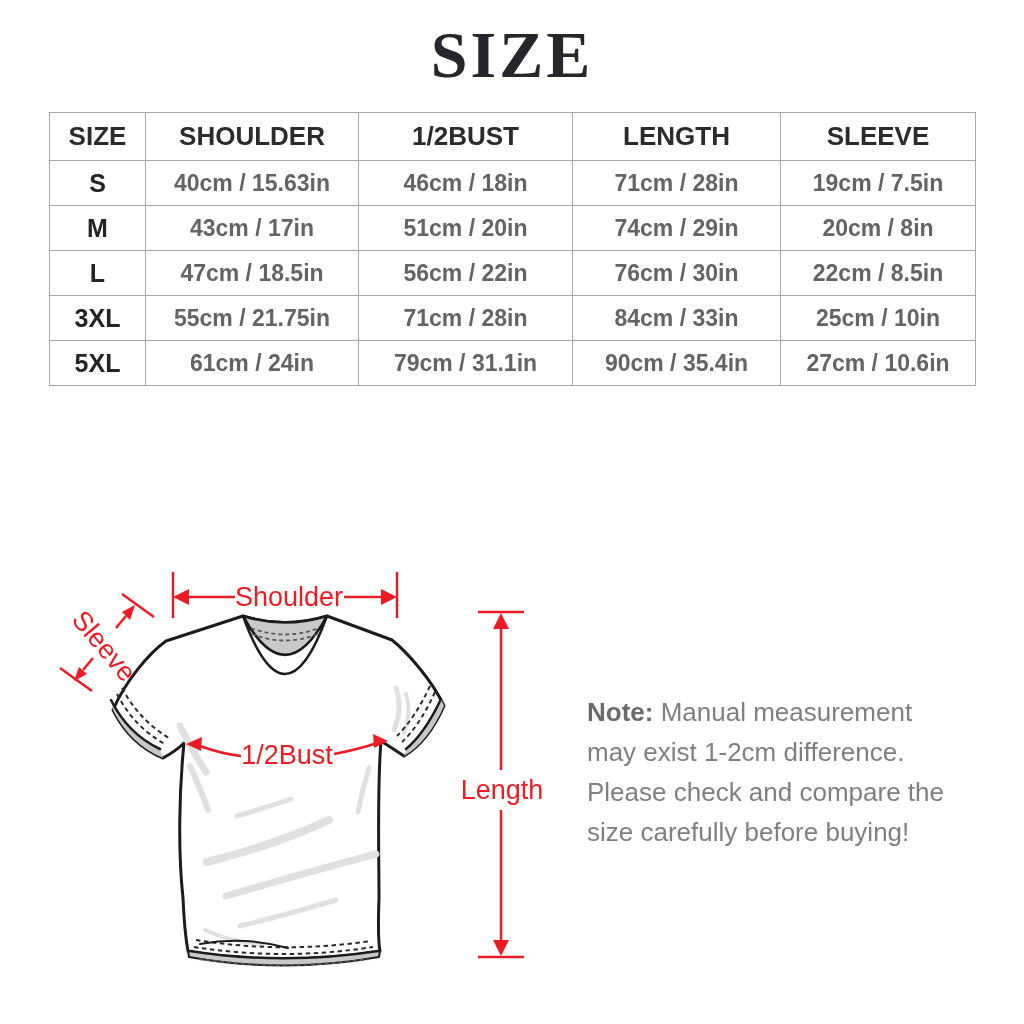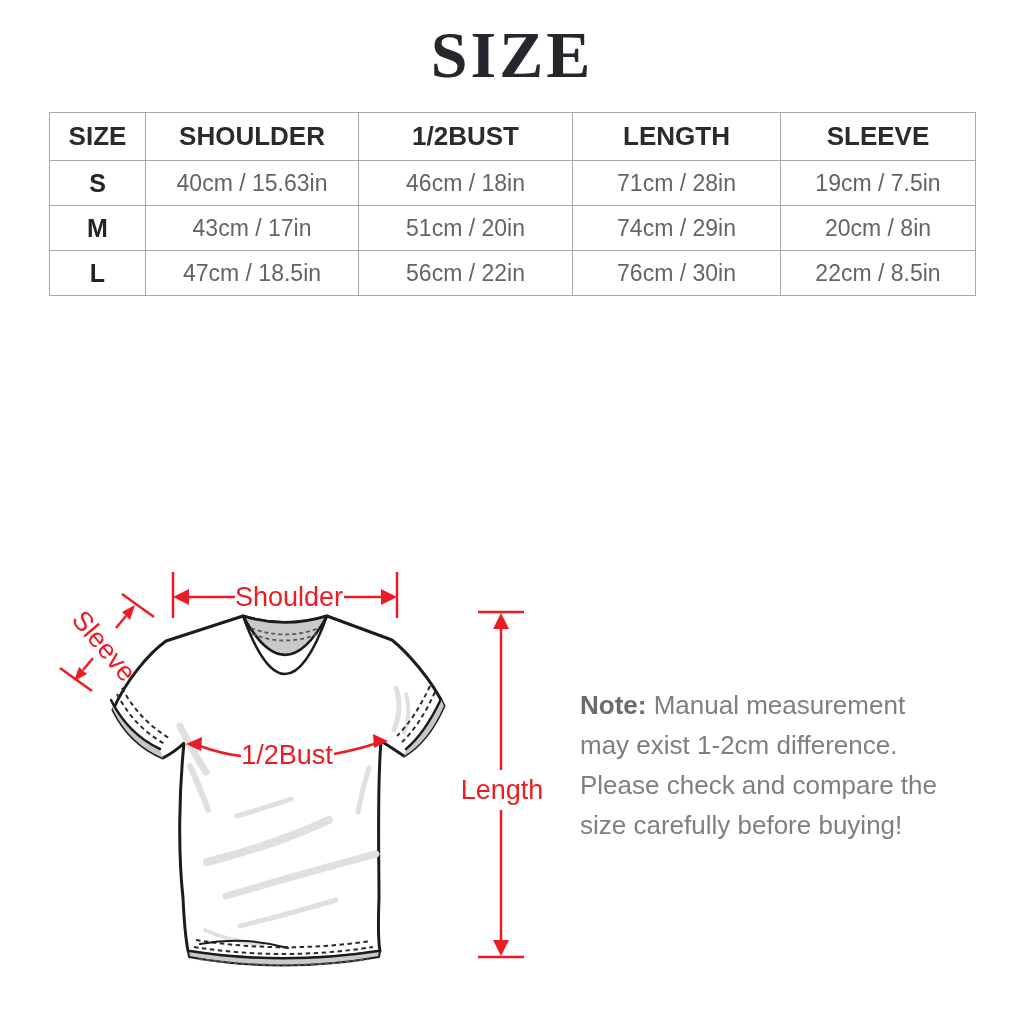--- a/index.html
+++ b/index.html
@@ -25,21 +25,21 @@
   }
   .size-table th, .size-table td {
     border:1px solid #a9a9a9;
     text-align:center; vertical-align:middle;
     padding:0; overflow:hidden; white-space:nowrap;
   }
   .size-table thead th {
     height:47px; font-size:26px; font-weight:bold; color:#2b2b2b;
   }
   .size-table tbody tr { height:45px; }
-  .size-table tbody td { font-size:23px; color:#646464; font-weight:normal; }
+  .size-table tbody td { font-size:23px; color:#646464; font-weight:bold; }
   .size-table tbody td.size-cell { font-size:25px; font-weight:bold; color:#242424; }
 
   .col-size   { width:96px;  }
   .col-shoulder { width:213px; }
   .col-bust   { width:214px; }
   .col-length { width:208px; }
   .col-sleeve { width:195px; }
 
   
   svg.diagram {
@@ -55,21 +55,21 @@
   .wrinkle { fill:none; stroke:#e0e0e0; stroke-linecap:round; }
   .dim-line { fill:none; stroke-width:2.5; stroke-linecap:butt; }
   .dim-text {
     font-family:"Liberation Sans", sans-serif;
     font-size:27px; text-anchor:middle;
   }
 
   
   .note {
     position:absolute; left:576px; top:681px; width:366px;
-    font-size:26px; line-height:40px; color:#7f7f7f; margin:4px;
+    font-size:26px; line-height:40px; color:#7f7f7f; margin:11px;
   }
   .note strong { color:#6b6b6b; font-weight:bold; }
 </style>
 </head>
 <body>
 
 <h1 class="page-title">SIZE</h1>
 
 <table class="size-table">
   <colgroup>
@@ -102,20 +102,34 @@
       <td>51cm / 20in</td>
       <td>74cm / 29in</td>
       <td>20cm / 8in</td>
     </tr>
     <tr>
       <td class="size-cell">L</td>
       <td>47cm / 18.5in</td>
       <td>56cm / 22in</td>
       <td>76cm / 30in</td>
       <td>22cm / 8.5in</td>
+    </tr>
+    <tr>
+      <td class="size-cell">3XL</td>
+      <td>55cm / 21.75in</td>
+      <td>71cm / 28in</td>
+      <td>84cm / 33in</td>
+      <td>25cm / 10in</td>
+    </tr>
+    <tr>
+      <td class="size-cell">5XL</td>
+      <td>61cm / 24in</td>
+      <td>79cm / 31.1in</td>
+      <td>90cm / 35.4in</td>
+      <td>27cm / 10.6in</td>
     </tr>
   </tbody>
 </table>
 
 <svg class="diagram" viewBox="0 550 1024 474" xmlns="http://www.w3.org/2000/svg">
 
   <g>
 
     <path class="outline" d="
       M166,641

